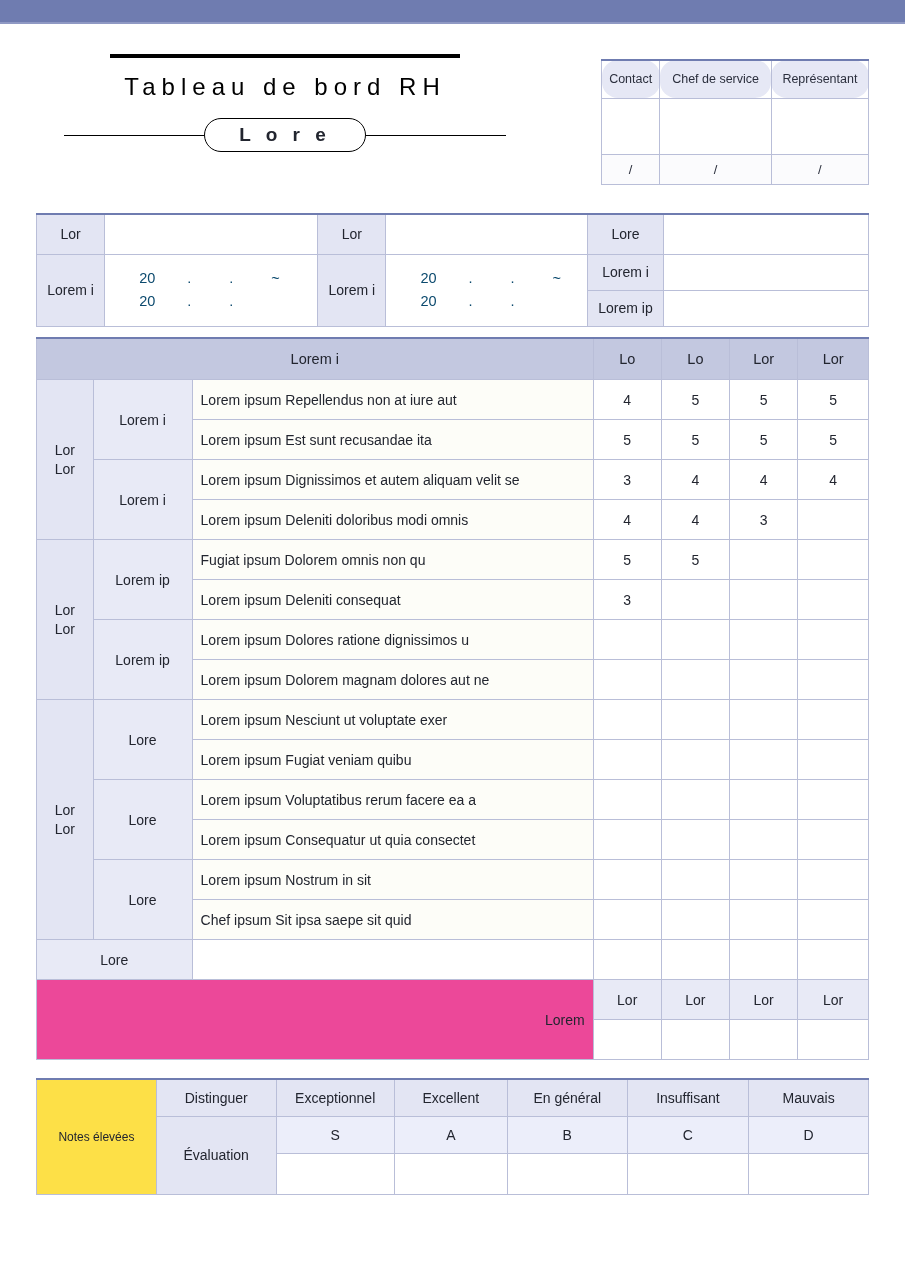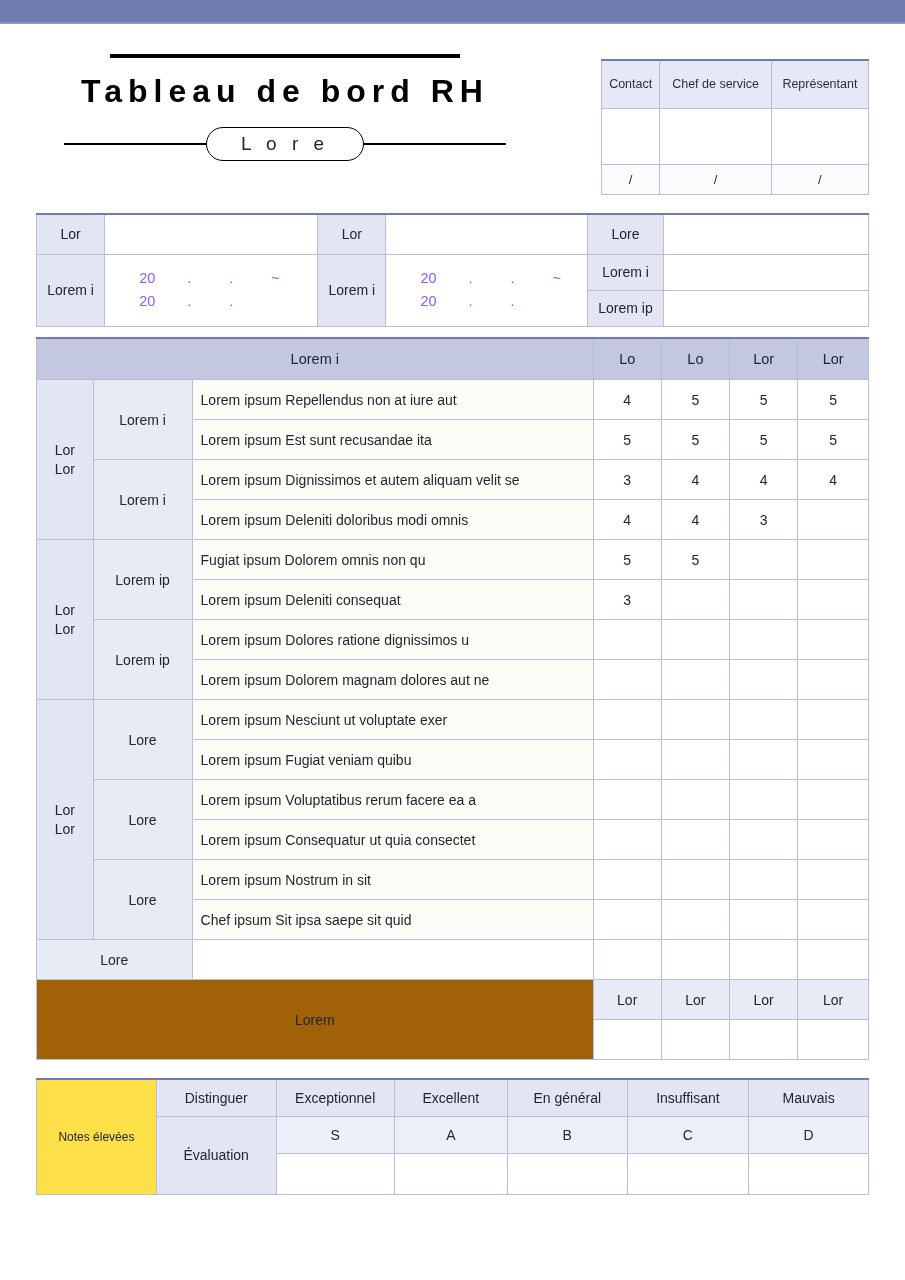--- a/index.html
+++ b/index.html
@@ -40,22 +40,22 @@
     padding-left: 28px;
     position: relative;
   }
   .title-rule-top {
     width: 350px;
     height: 4px;
     background: #000;
     margin: 0 auto 16px auto;
   }
   .doc-title {
-    font-size: 32px;
-    font-weight: bold;
+    font-size: 24px;
+    font-weight: normal;
     letter-spacing: 6px;
     text-align: center;
     color: #000;
     line-height: 1.1;
     margin: 0 0 18px 0;
     white-space: nowrap;
   }
   .subtitle-row {
     display: flex;
     align-items: center;
@@ -65,42 +65,43 @@
     flex: 1;
     height: 1.5px;
     background: #000;
   }
   .subtitle-pill {
     border: 1.5px solid #000;
     border-radius: 20px;
     padding: 5px 34px;
     font-size: 19px;
     letter-spacing: 5px;
-    font-weight: 400;
+    font-weight: 700;
     background: #fff;
     white-space: nowrap;
   }
 
   
   .sig-table {
     border-collapse: collapse;
     width: 268px;
     margin-top: 5px;
     border-top: 2.5px solid #6f7cb0;
   }
   .sig-table td {
     border: 1px solid #b9bed8;
     text-align: center;
     font-size: 12.5px;
     color: #2b2f3d;
     padding: 0 2px;
   }
   .sig-table .sig-head td {
     background: #e6e8f5;
-    height: 48px;
+    height: 38px;
+    border-radius: 16px;
   }
   .sig-table .sig-body td {
     height: 56px;
     background: #fff;
   }
   .sig-table .sig-foot td {
     height: 30px;
     background: #fbfbfd;
     font-size: 13px;
   }
@@ -128,21 +129,21 @@
   .info-bar tr.r2 td { height: 36px; }
   .info-bar tr.r3 td { height: 36px; }
   .date-cell {
     text-align: left !important;
     padding-left: 0 !important;
   }
   .date-line {
     display: flex;
     align-items: flex-start;
     font-size: 14.5px;
-    color: #8b5cf6;
+    color: #0c4a6e;
     padding-left: 34px;
     line-height: 1.6;
   }
   .date-line .y { min-width: 48px; }
   .date-line .d { min-width: 42px; }
   .date-line .t { min-width: 40px; }
 
   
   .main-wrap { margin-top: 10px; }
   .main-table td { height: 40px; }
@@ -174,22 +175,22 @@
     text-align: center;
     font-size: 15px;
   }
   .total-label {
     background: #e8eaf6;
     text-align: center;
     font-size: 14.5px;
   }
   .blank-cell { background: #ffffff; }
   .comment-cell {
-    background: #a16207;
-    text-align: center;
+    background: #ec4899;
+    text-align: right;
     vertical-align: middle;
     font-size: 14.5px;
     height: 112px;
   }
   .sum-hdr {
     background: #e8eaf6;
     text-align: center;
     font-size: 14.5px;
     height: 38px;
   }

